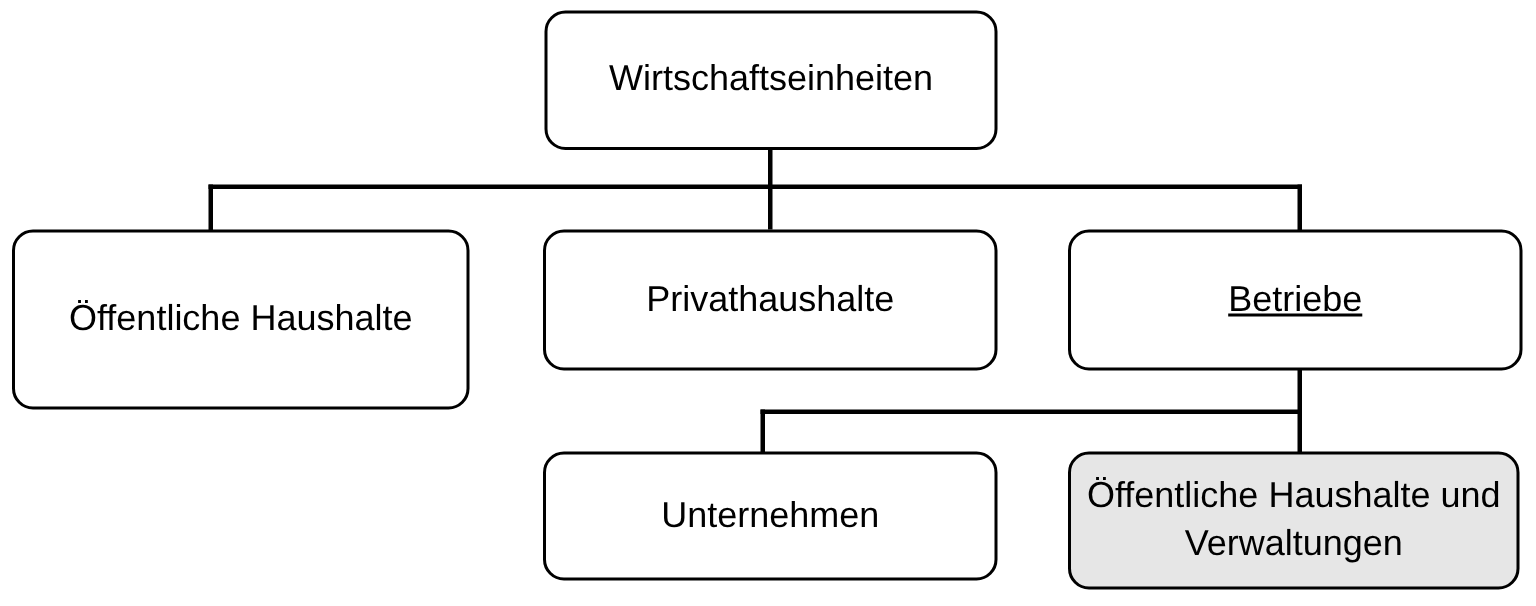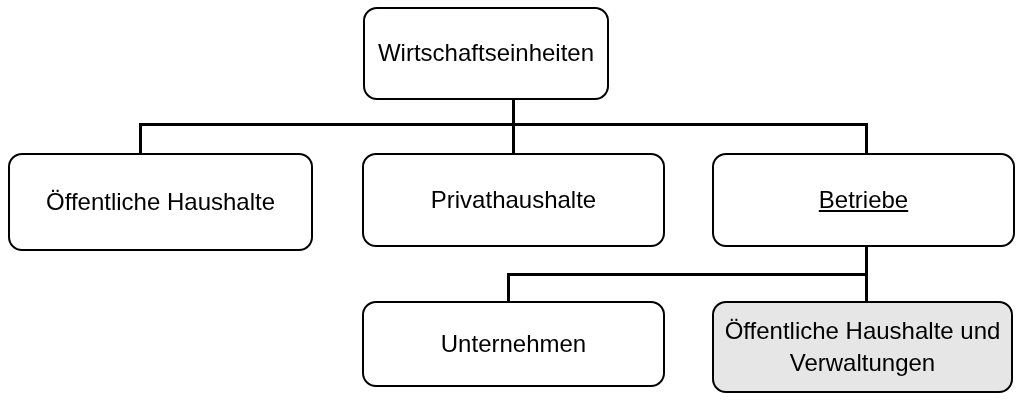--- a/index.html
+++ b/index.html
@@ -32,22 +32,22 @@
   }
   .node.highlight {
     background: var(--highlight-bg, #e6e6e6);
   }
   .connector {
     position: absolute;
     background: var(--line, #000000);
   }
 
   
-  .n-root      { left: 363px; top: 7px;   width: 246px; height: 93px; }
-  .n-oeff-h    { left: 8px;   top: 153px; width: 305px; height: 98px; }
+  .n-root      { left: 363px; top: 7px;   width: 302px; height: 93px; }
+  .n-oeff-h    { left: 8px;   top: 153px; width: 305px; height: 120px; }
   .n-privat    { left: 362px; top: 153px; width: 303px; height: 94px; }
   .n-betriebe  { left: 712px; top: 153px; width: 303px; height: 94px; text-decoration: underline; }
   .n-untern    { left: 362px; top: 301px; width: 303px; height: 86px; text-align: right; }
   .n-oeff-b    { left: 712px; top: 301px; width: 301px; height: 92px; }
 
   
   .c-root-down   { left: 512px; top: 100px; width: 3px;   height: 53px; }
   .c-h-top       { left: 139px; top: 123px; width: 729px; height: 3px;  }
   .c-left-drop   { left: 139px; top: 123px; width: 3px;   height: 32px; }
   .c-right-drop  { left: 865px; top: 123px; width: 3px;   height: 32px; }

